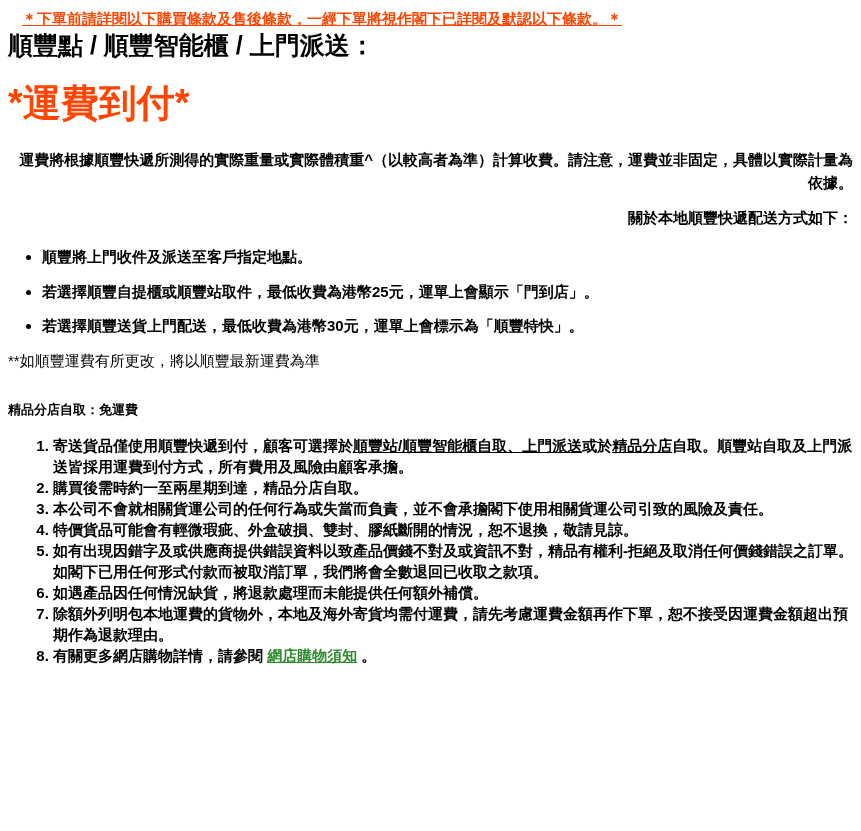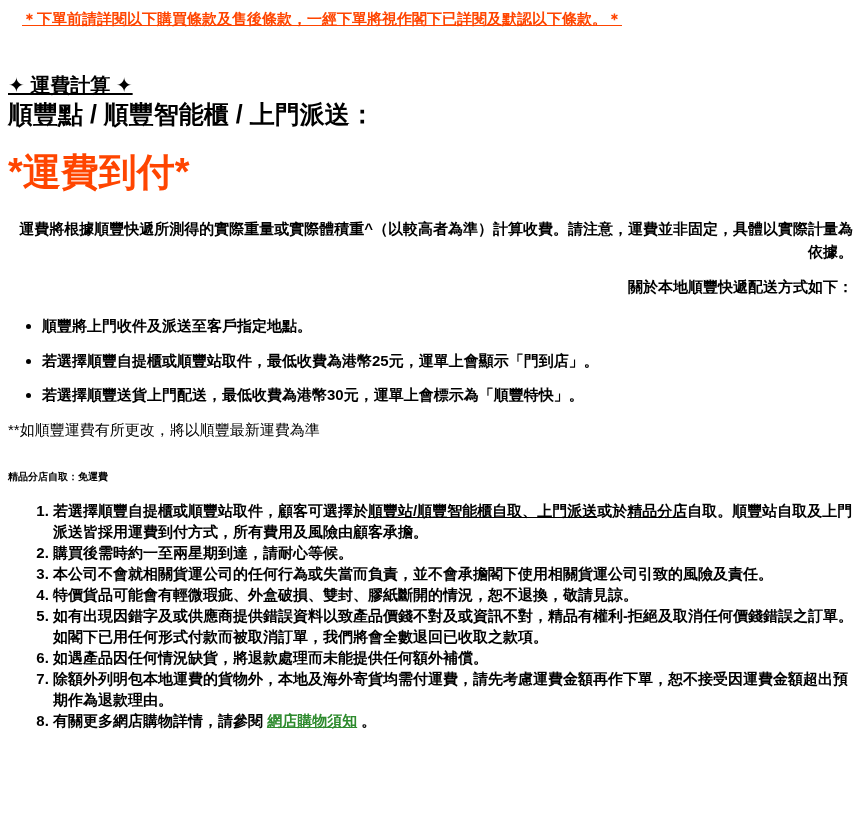--- a/index.html
+++ b/index.html
@@ -39,21 +39,21 @@
   ul.bullets{
     margin:16px 0 0 0;padding:0 0 0 34px;max-width:847px;
   }
   ul.bullets li{
     font-size:15px;font-weight:bold;line-height:1.45;margin:0 0 13px 0;
   }
   .note{
     font-size:15px;font-weight:normal;margin:4px 0 0 0;line-height:1.45;
   }
   .pickup{
-    font-size:10px;font-weight:bold;margin:30px 0 0 0;line-height:1.2;
+    font-size:13px;font-weight:bold;margin:30px 0 0 0;line-height:1.2;
   }
   .terms-heading{
     font-size:16px;font-weight:bold;text-decoration:underline;
     margin:42px 0 0 0;line-height:1.15;
   }
   ol.terms{
     margin:17px 0 0 0;padding:0 0 0 45px;max-width:850px;
     font-size:15px;font-weight:bold;line-height:1.4;
   }
   ol.terms li{margin:0;padding:0;}
@@ -64,44 +64,43 @@
   }
 </style>
 </head>
 <body>
 
 <main>
 
   <p class="notice">＊下單前請詳閱以下購買條款及售後條款，一經下單將視作閣下已詳閱及默認以下條款。＊</p>
 
   <section>
-    <h2 class="sec-heading">✦ 運費計算 ✦</h2>
     <h1 class="subheading">順豐點 / 順豐智能櫃 / 上門派送：</h1>
     <div class="banner">*運費到付*</div>
 
     <p class="para">運費將根據順豐快遞所測得的實際重量或實際體積重^（以較高者為準）計算收費。請注意，運費並非固定，具體以實際計量為依據。</p>
     <p class="para intro">關於本地順豐快遞配送方式如下：</p>
 
     <ul class="bullets">
       <li>順豐將上門收件及派送至客戶指定地點。</li>
       <li>若選擇順豐自提櫃或順豐站取件，最低收費為港幣25元，運單上會顯示「門到店」。</li>
       <li>若選擇順豐送貨上門配送，最低收費為港幣30元，運單上會標示為「順豐特快」。</li>
     </ul>
 
     <p class="note">**如順豐運費有所更改，將以順豐最新運費為準</p>
     <p class="pickup">精品分店自取：免運費</p>
   </section>
 
   <section>
 
     <ol class="terms">
       <li>
-        <span>若選擇順豐自提櫃或順豐站取件，顧客可選擇於</span><span class="u">順豐站/順豐智能櫃自取、上門派送</span><span>或於</span><span class="u">精品分店</span><span>自取。順豐站自取及上門派送皆採用運費到付方式，所有費用及風險由顧客承擔。</span>
+        <span>寄送貨品僅使用順豐快遞到付，顧客可選擇於</span><span class="u">順豐站/順豐智能櫃自取、上門派送</span><span>或於</span><span class="u">精品分店</span><span>自取。順豐站自取及上門派送皆採用運費到付方式，所有費用及風險由顧客承擔。</span>
       </li>
-      <li>購買後需時約一至兩星期到達，請耐心等候。</li>
+      <li>購買後需時約一至兩星期到達，精品分店自取。</li>
       <li>本公司不會就相關貨運公司的任何行為或失當而負責，並不會承擔閣下使用相關貨運公司引致的風險及責任。</li>
       <li>特價貨品可能會有輕微瑕疵、外盒破損、雙封、膠紙斷開的情況，恕不退換，敬請見諒。</li>
       <li>如有出現因錯字及或供應商提供錯誤資料以致產品價錢不對及或資訊不對，精品有權利-拒絕及取消任何價錢錯誤之訂單。如閣下已用任何形式付款而被取消訂單，我們將會全數退回已收取之款項。</li>
       <li>如遇產品因任何情況缺貨，將退款處理而未能提供任何額外補償。</li>
       <li>除額外列明包本地運費的貨物外，本地及海外寄貨均需付運費，請先考慮運費金額再作下單，恕不接受因運費金額超出預期作為退款理由。</li>
       <li>
         <span>有關更多網店購物詳情，請參閱 </span><a class="green-link">網店購物須知</a><span> 。</span>
       </li>
     </ol>
   </section>

